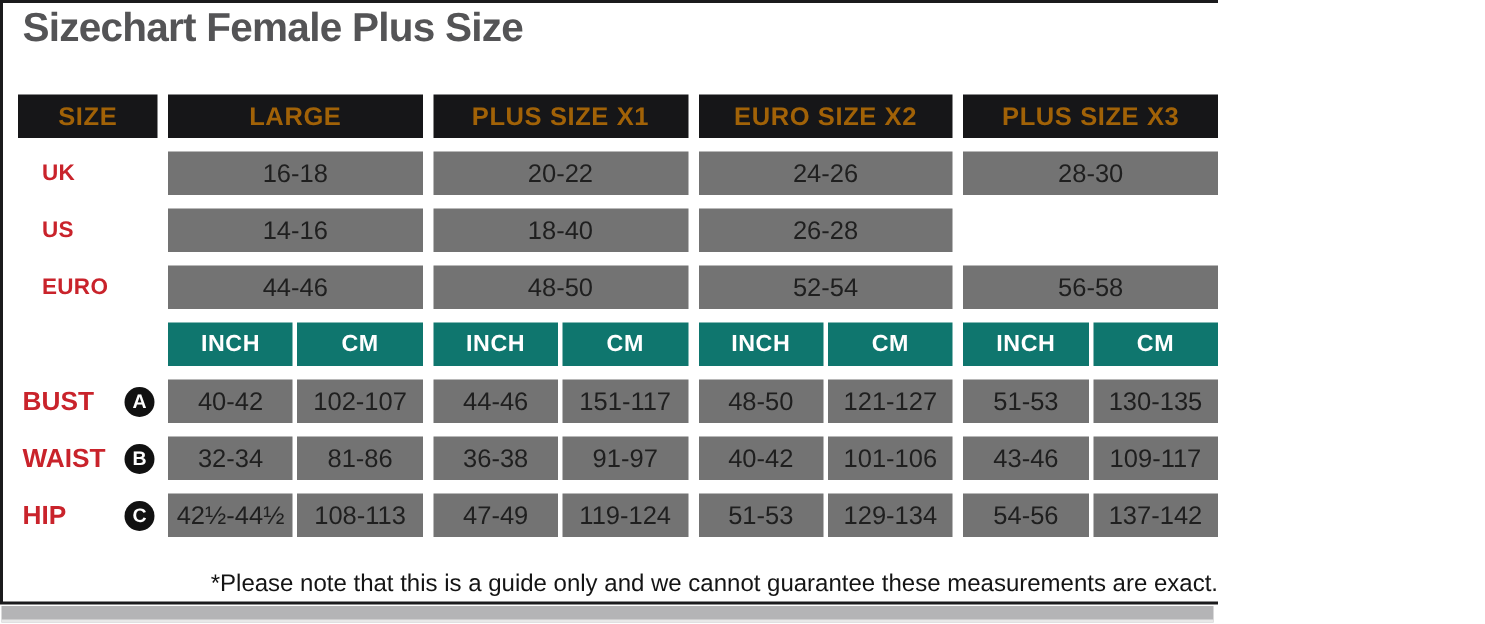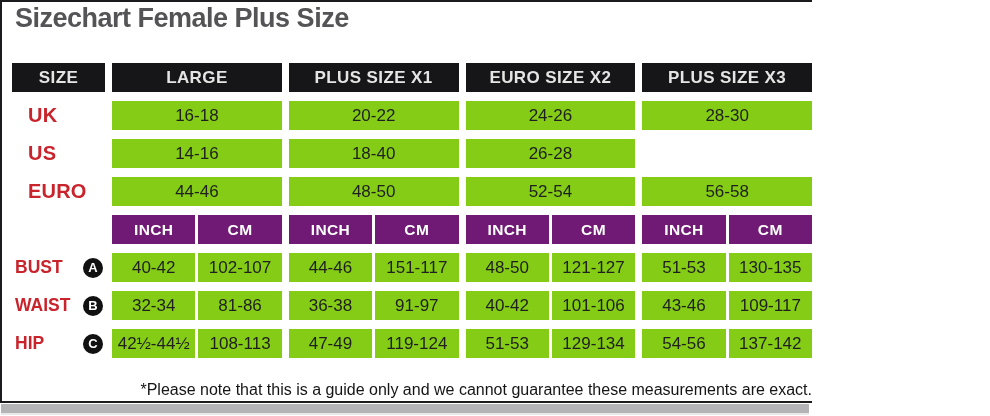--- a/index.html
+++ b/index.html
@@ -4,25 +4,25 @@
 <style>
   html,body{margin:0;padding:0;background:#fff;}
   .page{position:relative;width:812px;height:416px;background:#fff;overflow:hidden;
         font-family:"Liberation Sans","DejaVu Sans",sans-serif;}
   .frame{position:absolute;left:0;top:0;width:986px;height:399px;border:2px solid #1b1b1d;background:#fff;}
   .bottom-strip{position:absolute;left:1px;right:3px;top:404px;height:9px;background:#b4b4b6;border-bottom:2px solid #e8e8e8;}
   .title{position:absolute;left:15px;top:3px;font-size:27px;font-weight:bold;color:#545456;letter-spacing:-0.5px;}
   .table{position:absolute;left:12px;top:63px;width:800px;display:flex;flex-direction:column;gap:9px;}
   .trow{display:grid;grid-template-columns:93px 1fr 1fr 1fr 1fr;column-gap:7px;height:29px;}
   .cell{display:flex;align-items:center;justify-content:center;}
-  .head{background:#161618;color:#e5e5e5;font-weight:bold;font-size:17px;letter-spacing:0.4px;}
-  .val{background:#84cc16;color:#1f1f1f;font-size:17px;}
-  .unit{background:#701a75;color:#fff;font-weight:bold;font-size:15.5px;letter-spacing:0.4px;}
+  .head{background:#161618;color:#a16207;font-weight:bold;font-size:17px;letter-spacing:0.4px;}
+  .val{background:#737373;color:#1f1f1f;font-size:17px;}
+  .unit{background:#0f766e;color:#fff;font-weight:bold;font-size:15.5px;letter-spacing:0.4px;}
   .group{display:grid;grid-template-columns:1fr 1fr;column-gap:3px;}
-  .rlabel-cell{display:flex;align-items:center;padding-left:16px;color:#c9232b;font-weight:bold;font-size:20px;letter-spacing:0.2px;}
+  .rlabel-cell{display:flex;align-items:center;padding-left:16px;color:#c9232b;font-weight:bold;font-size:15px;letter-spacing:0.2px;}
   .mlabel-cell{display:flex;align-items:center;justify-content:space-between;padding-left:3px;padding-right:2px;
                color:#c9232b;font-weight:bold;font-size:17.5px;}
   .badge{width:20px;height:20px;border-radius:50%;background:#111;color:#fff;font-size:13px;font-weight:bold;
          display:flex;align-items:center;justify-content:center;flex:0 0 auto;}
   .figure{position:absolute;left:828px;top:56px;width:160px;height:312px;}
   .footnote{position:absolute;left:12px;top:381px;width:800px;text-align:right;font-size:16px;color:#141414;}
 </style>
 </head>
 <body>
 

